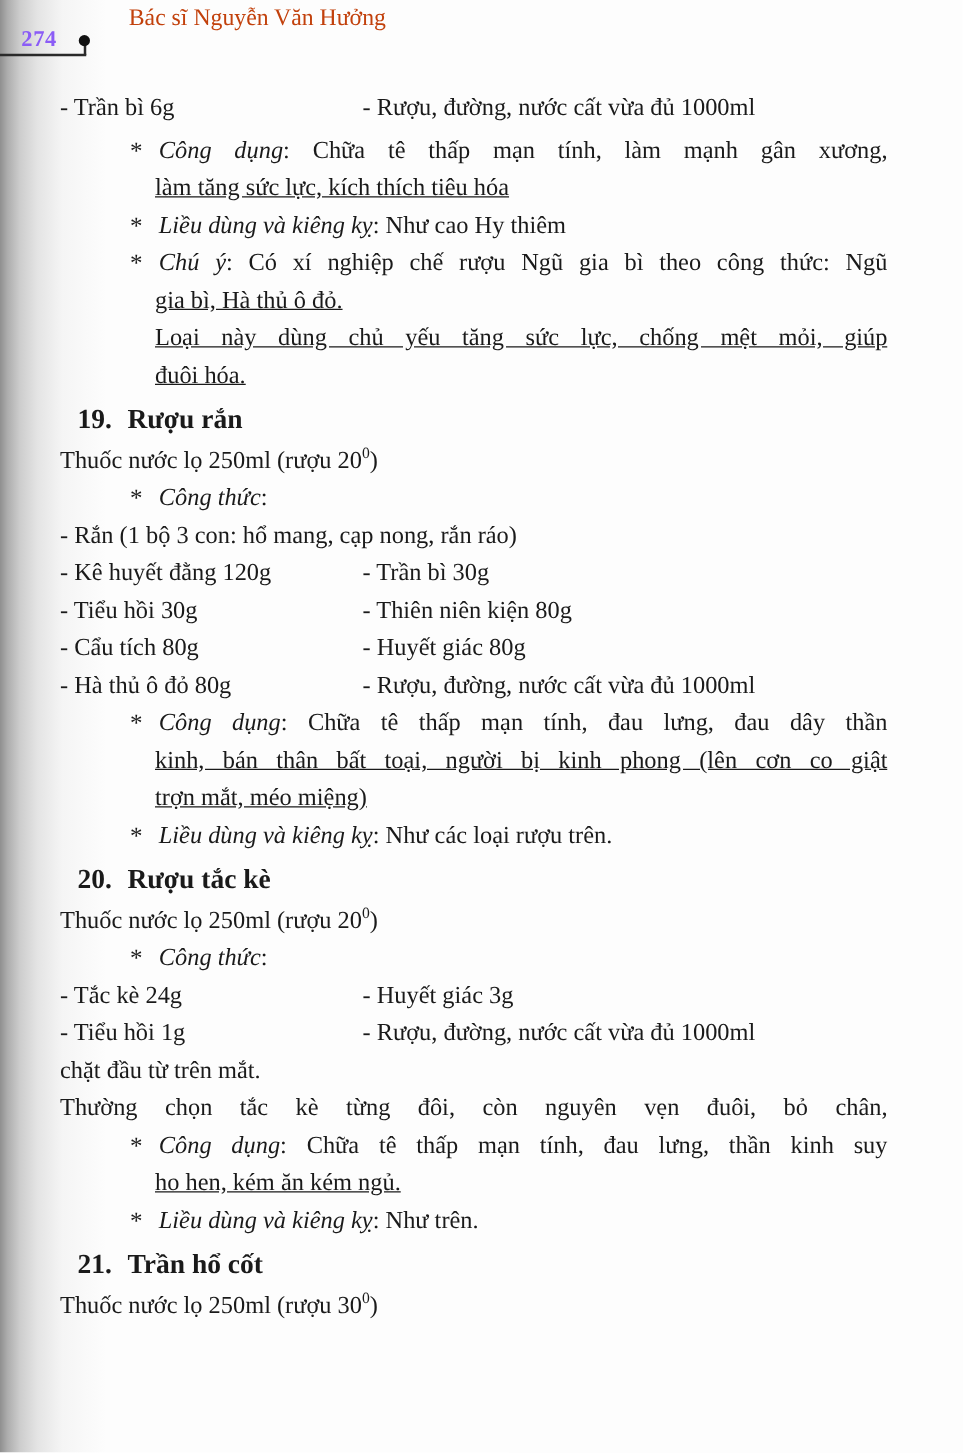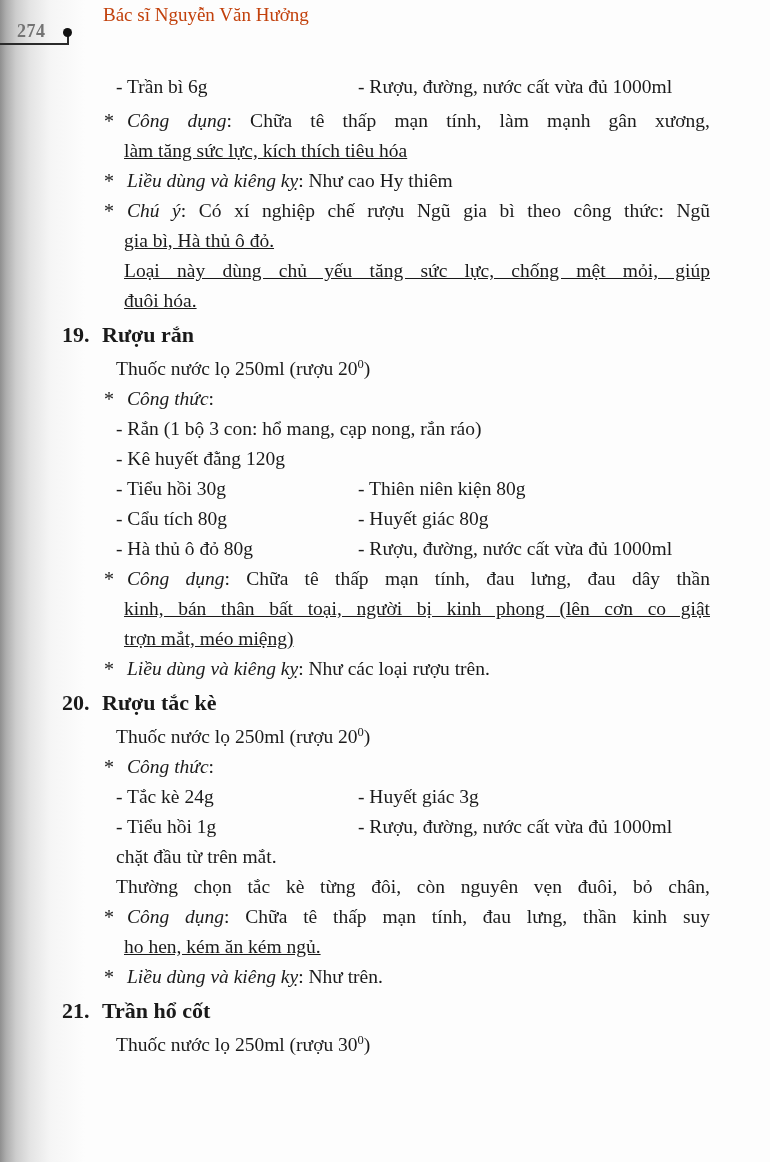--- a/index.html
+++ b/index.html
@@ -21,21 +21,21 @@
     position: absolute; left: 0; top: 0; bottom: 0; width: 90px;
     background: linear-gradient(to right,
       #8f8f8f 0px, #adadad 6px, #cdcdcd 16px,
       #e4e4e4 30px, #f5f5f5 50px, rgba(255,255,255,0) 85px);
     pointer-events: none;
   }
   
   .header { position: absolute; top: 0; left: 0; right: 0; height: 60px; }
   .page-num {
     position: absolute; left: 17px; top: 21px;
-    font-weight: bold; font-size: 18px; letter-spacing: 0.5px; color: #737373;
+    font-weight: bold; font-size: 18px; letter-spacing: 0.5px; color: #8b5cf6;
   }
   .header-rule {
     position: absolute; left: 0; top: 43px; width: 69px; height: 2px;
     background: #2a2a2a;
   }
   .header-tick {
     position: absolute; left: 67px; top: 35px; width: 2px; height: 9px;
     background: #2a2a2a;
   }
   .header-dot {
@@ -53,21 +53,21 @@
     font-size: 19.5px;
   }
   .line { height: 30px; line-height: 30px; white-space: nowrap; }
   .jfull {
     text-align: justify;
     text-align-last: justify;
     -moz-text-align-last: justify;
     white-space: normal;
     overflow: hidden;
   }
-  .ind-body   { padding-left: 116px; }
+  .ind-body   { padding-left: 48px; }
   .ind-cont   { padding-left: 124px; text-decoration: underline; }
   .ind-bullet { padding-left: 127px; position: relative; }
   .marker {
     position: absolute; left: 104px; top: 0;
     font-size: 20px; line-height: 30px; font-style: normal;
   }
   .lbl { font-style: italic; }
   .cols { display: flex; }
   .col-l { width: 242px; flex: 0 0 242px; }
   .col-r { flex: 1; }
@@ -129,20 +129,21 @@
     </div>
 
     <div class="line ind-bullet">
       <span class="marker">*</span><span class="lbl">Công thức</span><span>:</span>
     </div>
 
     <div class="line ind-body">- Rắn (1 bộ 3 con: hổ mang, cạp nong, rắn ráo)</div>
 
     <div class="line ind-body cols">
       <span class="col-l">- Kê huyết đằng 120g</span>
+      <span class="col-r">- Trần bì 30g</span>
     </div>
     <div class="line ind-body cols">
       <span class="col-l">- Tiểu hồi 30g</span>
       <span class="col-r">- Thiên niên kiện 80g</span>
     </div>
     <div class="line ind-body cols">
       <span class="col-l">- Cẩu tích 80g</span>
       <span class="col-r">- Huyết giác 80g</span>
     </div>
     <div class="line ind-body cols">

